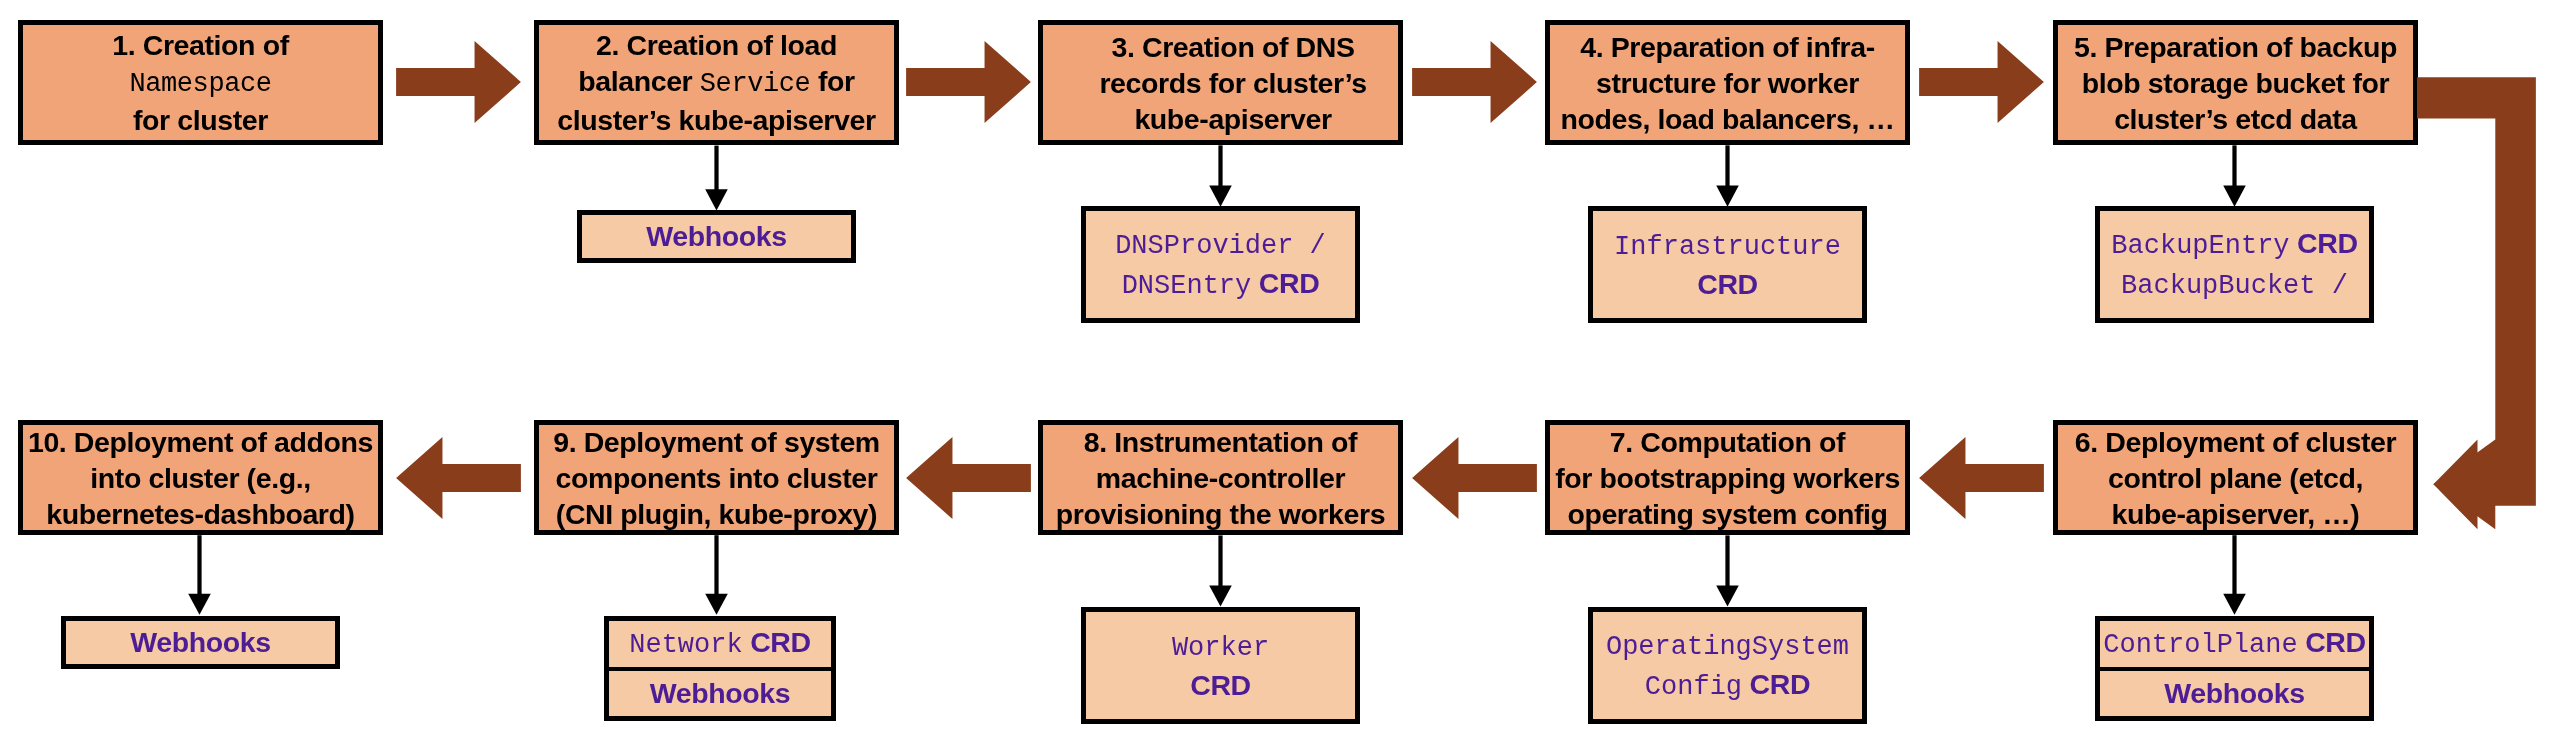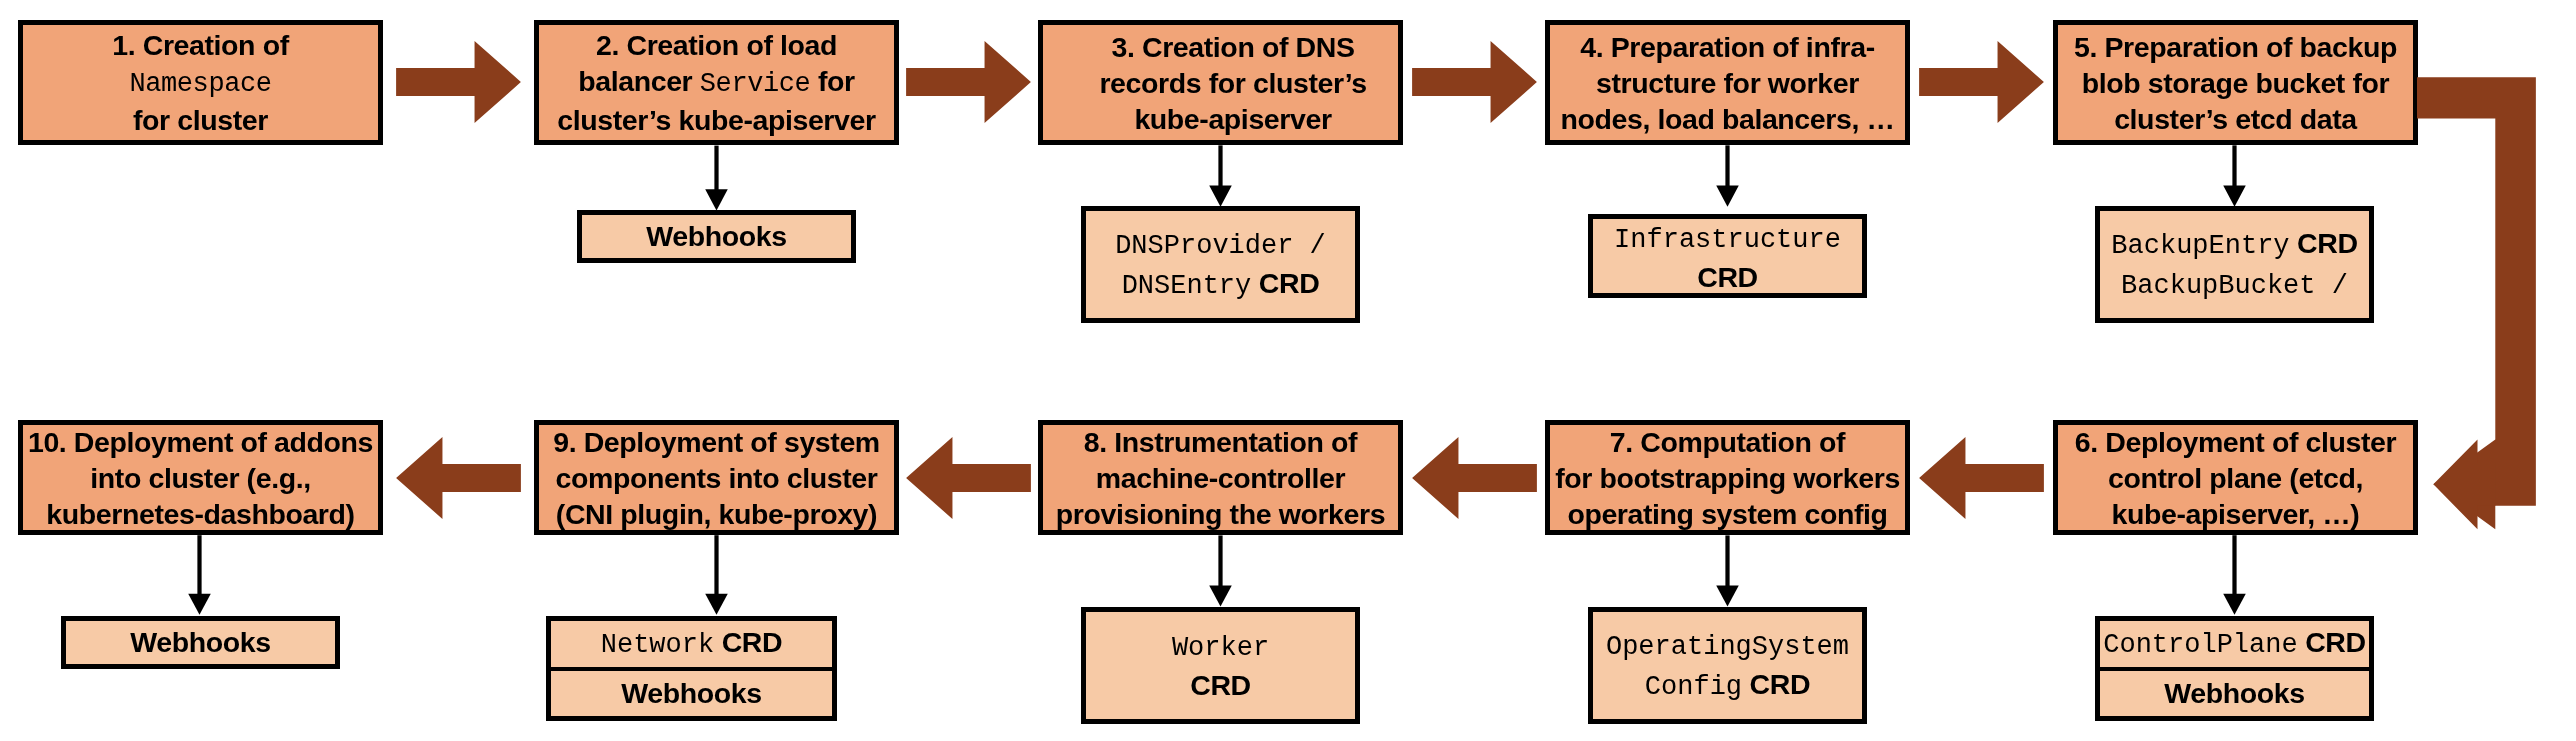--- a/index.html
+++ b/index.html
@@ -36,21 +36,21 @@
   .sub-cell{
     flex:1;
     display:flex;flex-direction:column;
     align-items:center;justify-content:center;
     text-align:center;
   }
   .sub-cell + .sub-cell{border-top:4.3px solid #000;}
   .sub-cell .line{
     white-space:nowrap;
     font-size:28.5px;line-height:37px;
-    color:#000000;
+    color:#4c1d95;
   }
   .mono{
     font-family:"Liberation Mono", monospace;
     font-weight:normal;
     font-size:27px;
   }
   .bold-sans{
     font-family:"Liberation Sans", sans-serif;
     font-weight:bold;
     font-size:28.5px;
@@ -94,21 +94,21 @@
     </div>
     <svg class="connector-svg" width="31" height="62" viewBox="0 0 44 87" style="left: 1205px; top: 145px;">
       <line x1="22" y1="0" x2="22" y2="61" stroke="#000" stroke-width="6"></line>
                    <polygon points="6,57 38,57 22,87" fill="#000"></polygon>
     </svg>
     <div class="main-box" style="left: 1545px; top: 20px; width: 365px; height: 125px;">
       <div class="line"><span class="">4. Preparation of infra-</span></div>
       <div class="line"><span class="">structure for worker</span></div>
       <div class="line"><span class="">nodes, load balancers, …</span></div>
     </div>
-    <div class="sub-box" style="left: 1588px; top: 206px; width: 279px; height: 84px; margin-top: 8px;">
+    <div class="sub-box" style="left: 1588px; top: 206px; width: 279px; height: 117px;">
       <div class="sub-cell">
         <div class="line"><span class="mono">Infrastructure</span></div>
         <div class="line"><span class="bold-sans">CRD</span></div>
       </div>
     </div>
     <svg class="connector-svg" width="31" height="62" viewBox="0 0 44 87" style="left: 1712px; top: 145px;">
       <line x1="22" y1="0" x2="22" y2="61" stroke="#000" stroke-width="6"></line>
                    <polygon points="6,57 38,57 22,87" fill="#000"></polygon>
     </svg>
     <div class="main-box" style="left: 2053px; top: 20px; width: 365px; height: 125px;">
@@ -171,21 +171,21 @@
     </div>
     <svg class="connector-svg" width="31" height="72" viewBox="0 0 44 101" style="left: 1205px; top: 535px;">
       <line x1="22" y1="0" x2="22" y2="75" stroke="#000" stroke-width="6"></line>
                    <polygon points="6,71 38,71 22,101" fill="#000"></polygon>
     </svg>
     <div class="main-box" style="left: 534px; top: 420px; width: 365px; height: 115px;">
       <div class="line"><span class="">9. Deployment of system</span></div>
       <div class="line"><span class="">components into cluster</span></div>
       <div class="line"><span class="">(CNI plugin, kube-proxy)</span></div>
     </div>
-    <div class="sub-box" style="left: 546px; top: 616px; width: 291px; height: 105px;">
+    <div class="sub-box" style="left: 604px; top: 616px; width: 232px; height: 105px;">
       <div class="sub-cell">
         <div class="line"><span class="mono">Network</span><span class="bold-sans"> CRD</span></div>
       </div>
       <div class="sub-cell">
         <div class="line"><span class="bold-sans">Webhooks</span></div>
       </div>
     </div>
     <svg class="connector-svg" width="31" height="80" viewBox="0 0 44 113" style="left: 701px; top: 535px;">
       <line x1="22" y1="0" x2="22" y2="87" stroke="#000" stroke-width="6"></line>
                    <polygon points="6,83 38,83 22,113" fill="#000"></polygon>

